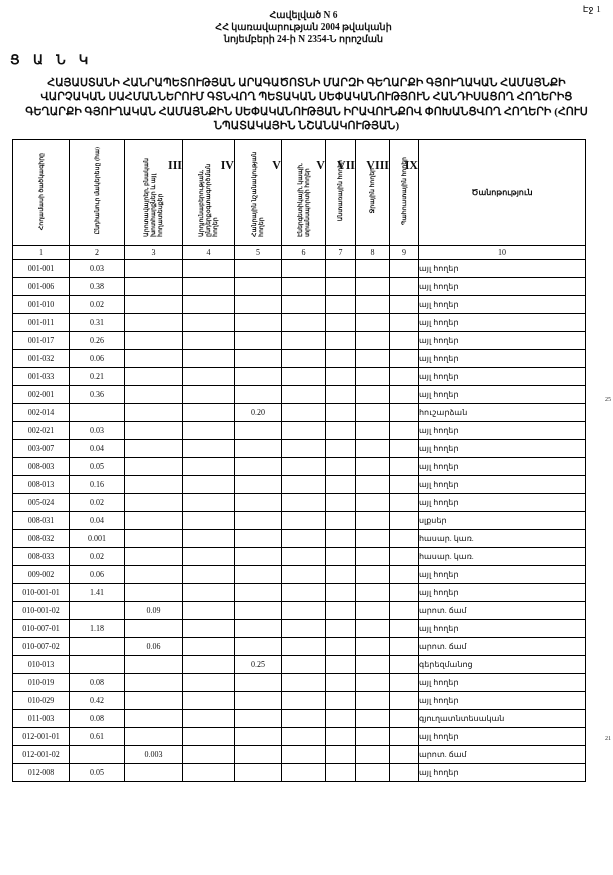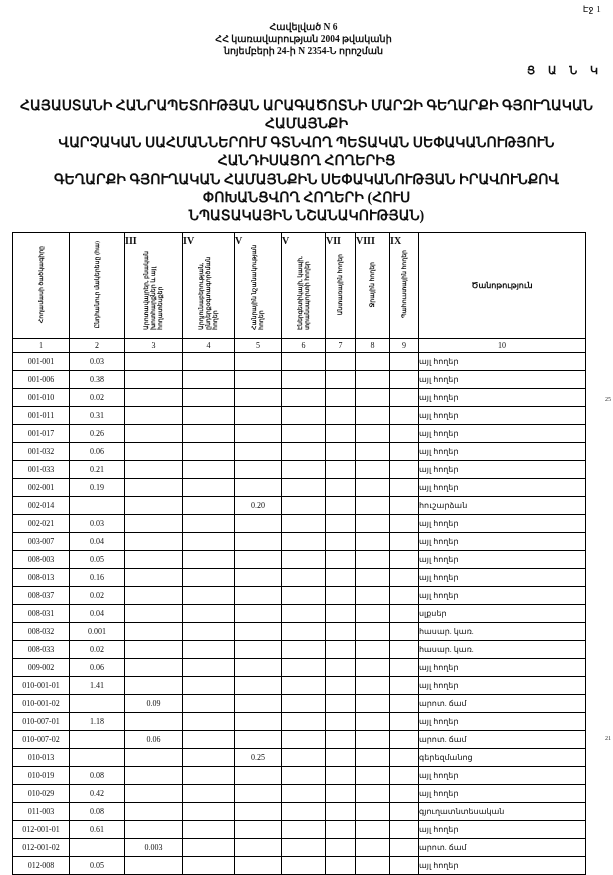--- a/index.html
+++ b/index.html
@@ -8,48 +8,48 @@
     background:#ffffff;
     font-family:"Liberation Serif", serif;
     color:#111;
     position:relative;
     overflow:hidden;
   }
   .page{
     position:relative;
     width:613px;height:875px;
     box-sizing:border-box;
-    padding:20px 10px 0 10px;
+    padding:8px 10px 0 10px;
   }
   .pg-num{
     position:absolute;
     right:12px;top:4px;
     font-size:9px;
     letter-spacing:0.2px;
   }
   .hdr-right{
     text-align:center;
     font-size:9.5px;
     font-weight:bold;
     line-height:1.25;
     margin-top:2px;
     padding-right:6px;
   }
   .hdr-right div{white-space:nowrap;}
   .doc-title{
-    text-align:right;
-    font-size:11px;
+    text-align:left;
+    font-size:13px;
     font-weight:bold;
     letter-spacing:5px;
     margin-top:6px;
-    margin-bottom:20px;
+    margin-bottom:7px;
   }
   .doc-sub{
     text-align:center;
-    font-size:14px;
+    font-size:11px;
     font-weight:bold;
     line-height:1.32;
     margin:0 6px 6px 6px;
   }
   table.main{
     border-collapse:collapse;
     width:573px;
     margin-left:2px;
     table-layout:fixed;
   }
@@ -72,23 +72,23 @@
     transform:rotate(180deg);
     white-space:normal;
     font-size:6.2px;
     line-height:1.12;
     display:inline-block;
     max-height:92px;
     text-align:left;
   }
   .vhead .rnum{
     position:absolute;
-    top:2px;left:0;right:0;
-    text-align:left;
-    font-size:10px;
+    top:18px;left:0;right:0;
+    text-align:right;
+    font-size:12px;
   }
   .lasthead{
     text-align:center;
     vertical-align:middle;
     font-size:7.5px;
   }
   .numrow td{
     text-align:center;
     height:13px;
     font-size:8px;
@@ -287,21 +287,21 @@
           <td class="c-num"></td>
           <td class="c-num"></td>
           <td class="c-num"></td>
           <td class="c-num"></td>
           <td class="c-num"></td>
           <td class="c-num"></td>
           <td class="c-note">այլ հողեր</td>
         </tr>
         <tr>
           <td class="c-code">002-001</td>
-          <td class="c-num">0.19</td>
+          <td class="c-num">0.36</td>
           <td class="c-num"></td>
           <td class="c-num"></td>
           <td class="c-num"></td>
           <td class="c-num"></td>
           <td class="c-num"></td>
           <td class="c-num"></td>
           <td class="c-num"></td>
           <td class="c-note">այլ հողեր</td>
         </tr>
         <tr>
@@ -358,21 +358,21 @@
           <td class="c-num"></td>
           <td class="c-num"></td>
           <td class="c-num"></td>
           <td class="c-num"></td>
           <td class="c-num"></td>
           <td class="c-num"></td>
           <td class="c-num"></td>
           <td class="c-note">այլ հողեր</td>
         </tr>
         <tr>
-          <td class="c-code">008-037</td>
+          <td class="c-code">005-024</td>
           <td class="c-num">0.02</td>
           <td class="c-num"></td>
           <td class="c-num"></td>
           <td class="c-num"></td>
           <td class="c-num"></td>
           <td class="c-num"></td>
           <td class="c-num"></td>
           <td class="c-num"></td>
           <td class="c-note">այլ հողեր</td>
         </tr>

